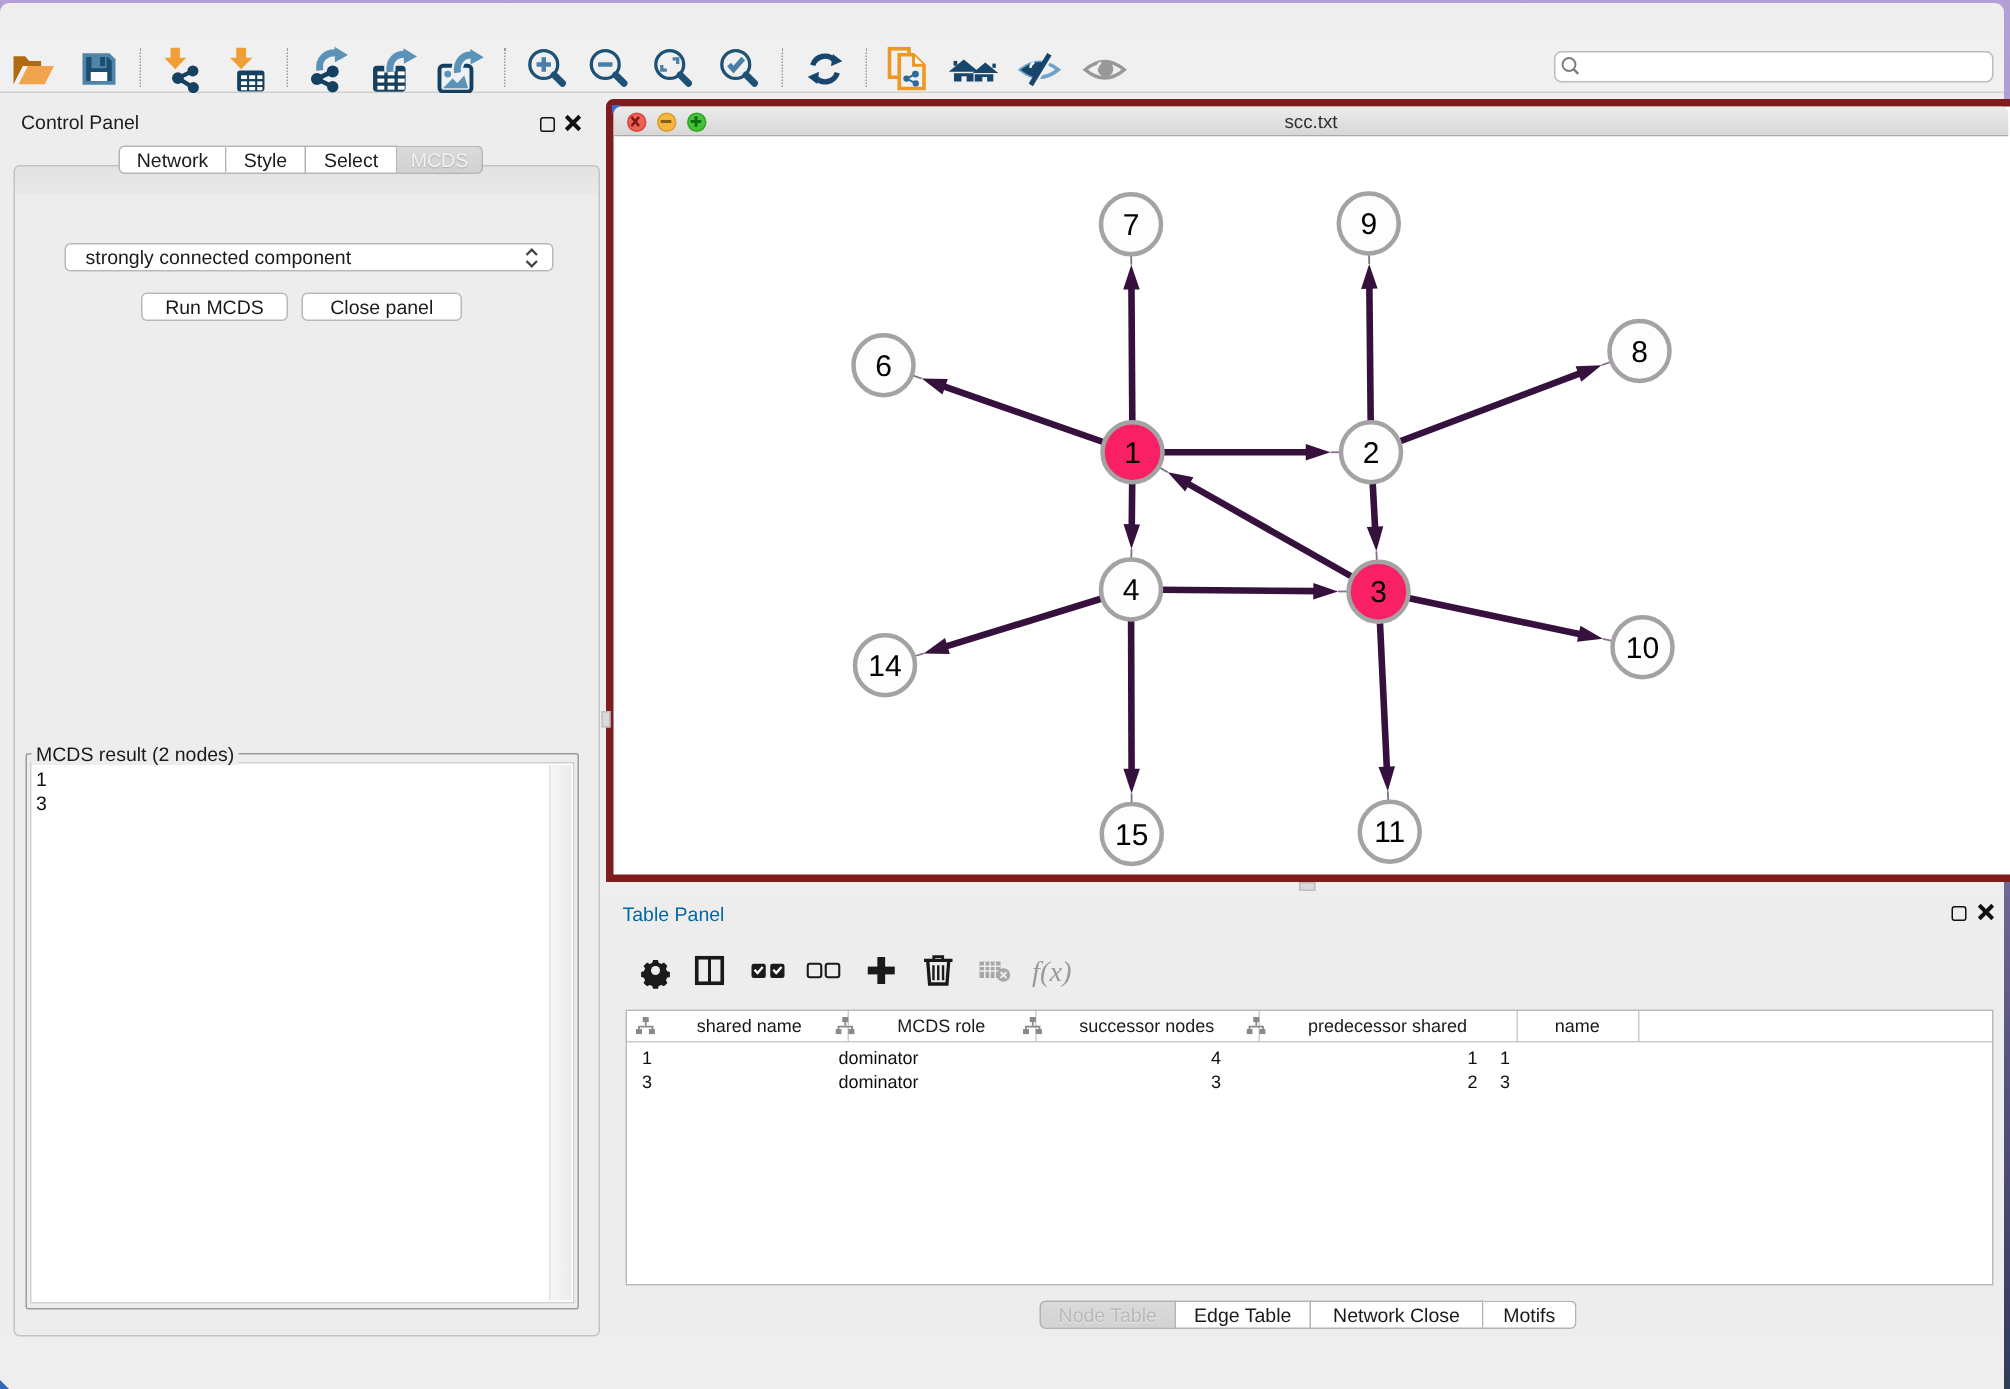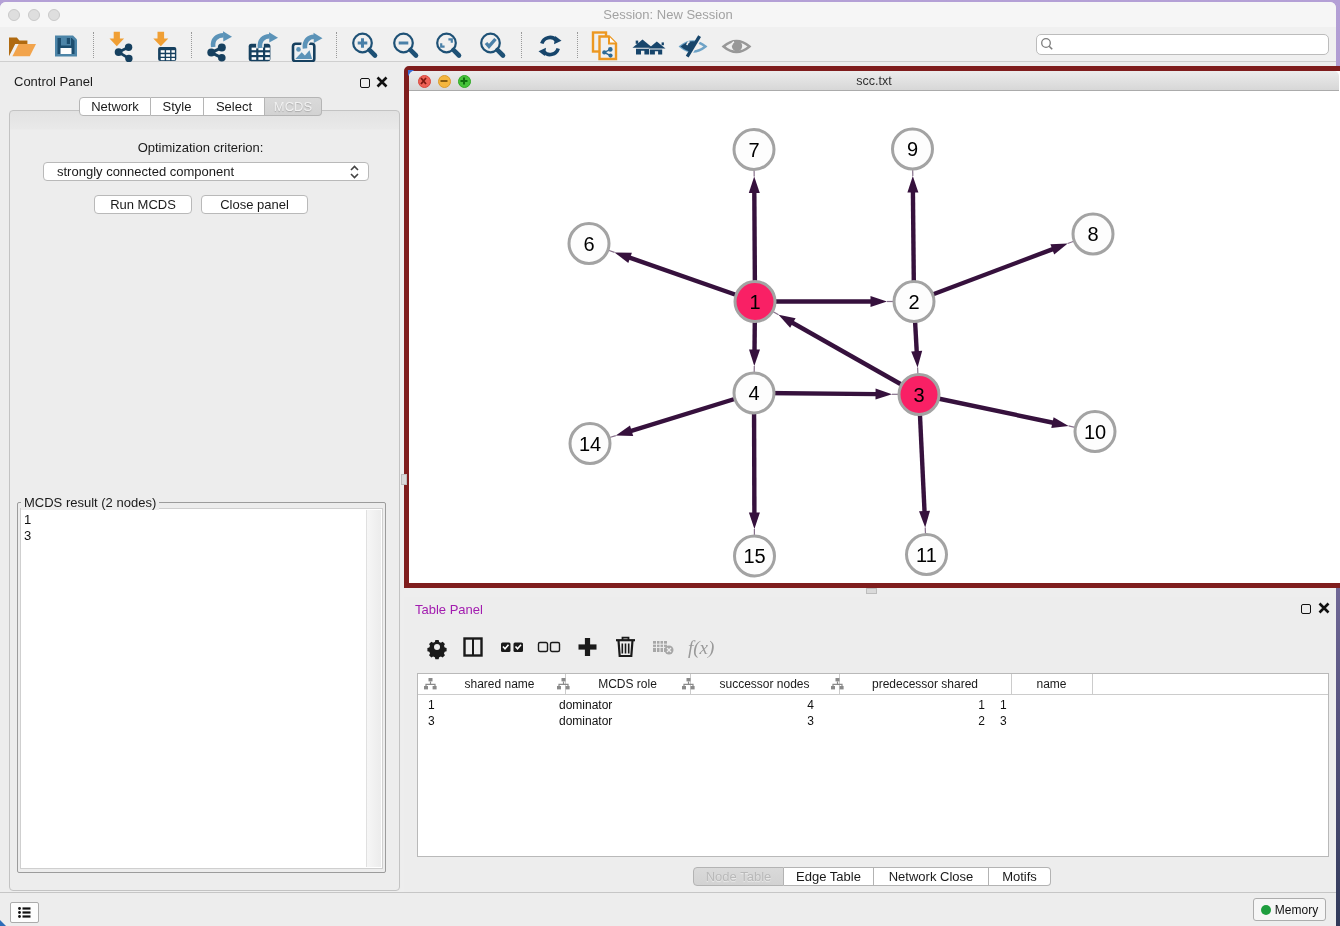--- a/index.html
+++ b/index.html
@@ -40,40 +40,34 @@
   #fs-inner{left:20px;top:446px;width:361px;height:359px;background:#fff;border:1px solid #cfcfcf;font-size:13px;color:#111;}
   #fs-scroll{right:1px;top:1px;width:14px;height:357px;background:linear-gradient(90deg,#f6f6f6,#ececec);border-left:1px solid #e0e0e0;}
   
   #netwin{left:404px;top:64px;width:1008px;height:522px;background:#fff;border:5px solid #7f1d1d;border-radius:5px 5px 0 0;box-sizing:border-box;}
   #nettitle{left:0;top:0;width:930px;height:19px;background:linear-gradient(180deg,#ececec,#d7d7d7);
             border-bottom:1px solid #ababab;border-radius:5px 5px 0 0;}
   .tl{width:11px;height:11px;border-radius:50%;top:4px;}
   #scctitle{width:100%;top:2.5px;text-align:center;font-size:12.5px;font-weight:500;color:#303030;}
   
   #tablepanel{left:404px;top:595px;width:929px;height:295px;background:#ededed;}
-  #tp-title{left:11px;top:5px;font-size:13px;color:#a21caf;}
+  #tp-title{left:11px;top:5px;font-size:13px;color:#0369a1;}
   #tbl{left:13px;top:76px;width:912px;height:184px;background:#fff;border:1px solid #b9b9b9;box-sizing:border-box;}
   .th{position:absolute;top:0;height:20px;border-right:1px solid #cccccc;font-size:12px;color:#1a1a1a;
       display:flex;align-items:center;justify-content:center;margin-left:16px;}
   .cell{position:absolute;font-size:12px;color:#111;}
   .btab{position:absolute;top:270px;height:19px;background:#fff;border:1px solid #b3b3b3;box-sizing:border-box;
         font-size:13px;color:#1a1a1a;display:flex;align-items:center;justify-content:center;}
   
   #statusbar{left:0;top:890px;width:1336px;height:34px;background:#ededed;border-top:1px solid #c6c6c6;}
 </style>
 </head>
 <body>
 <div id="win" class="abs">
 
-  <div id="titlebar" class="abs">
-    <div class="abs mac-grey" style="left:8px;"></div>
-    <div class="abs mac-grey" style="left:28px;"></div>
-    <div class="abs mac-grey" style="left:48px;"></div>
-    <div id="apptitle" class="abs">Session: New Session</div>
-  </div>
 
   <div id="toolbar" class="abs">
     <svg id="icons" class="abs" style="left:0;top:0;" width="1336" height="37" viewBox="0 0 1336 37">
 
       <g transform="translate(22,19)">
         <path d="M-13,10.2 L-13,-8.5 L-5.2,-8.5 L-2.6,-5.4 L5.4,-5.4 L5.4,-2 L-6.8,-2 Z" fill="#b06a10"></path>
         <path d="M-9.6,10.2 L-3.4,-2 L14,-2 L7.8,10.2 Z" fill="#f2a44c"></path>
       </g>
 
       <g transform="translate(66,19)">
@@ -236,21 +230,20 @@
     <svg class="abs" style="left:376px;top:14px;" width="12" height="12" viewBox="0 0 12 12">
         <path d="M1.5,1.5 L10.5,10.5 M10.5,1.5 L1.5,10.5" stroke="#111" stroke-width="2.6"></path>
       </svg>
     <div id="tabpane" class="abs"></div>
     <div class="abs tabrow" style="left:79px;">
       <div class="tab first" style="width:72px;">Network</div>
       <div class="tab" style="width:53px;">Style</div>
       <div class="tab" style="width:61px;">Select</div>
       <div class="tab sel last" style="width:57px;">MCDS</div>
     </div>
-    <div id="optlabel" class="abs">Optimization criterion:</div>
     <div id="dropdown" class="abs">strongly connected component
       <svg class="abs" style="right:8px;top:2px;" width="11" height="14" viewBox="0 0 11 14">
         <path d="M2 5 L5.5 1.5 L9 5" fill="none" stroke="#444" stroke-width="1.6"></path>
         <path d="M2 9 L5.5 12.5 L9 9" fill="none" stroke="#444" stroke-width="1.6"></path>
       </svg>
     </div>
     <div class="abs btn" style="left:94px;top:133px;width:96px;">Run MCDS</div>
     <div class="abs btn" style="left:201px;top:133px;width:105px;">Close panel</div>
     <div id="fs" class="abs"></div>
     <div id="fs-inner" class="abs">
@@ -462,29 +455,14 @@
       <div class="cell" style="left:256px;top:40px;width:140px;text-align:right;">3</div>
       <div class="cell" style="left:405px;top:40px;width:162px;text-align:right;">2</div>
       <div class="cell" style="left:582px;top:40px;">3</div>
     </div>
     <div class="btab" style="left:289px;width:91px;border-radius:4px 0 0 4px;background:linear-gradient(180deg,#dadada,#d2d2d2);color:#b9b9b9;text-shadow:0 1px 1px #eee;">Node Table</div>
     <div class="btab" style="left:380px;width:90px;border-left:none;">Edge Table</div>
     <div class="btab" style="left:470px;width:115px;border-left:none;">Network Close</div>
     <div class="btab" style="left:585px;width:62px;border-left:none;border-radius:0 4px 4px 0;">Motifs</div>
   </div>
 
-  <div id="statusbar" class="abs">
-    <div class="abs" style="left:10px;top:9px;width:27px;height:19px;background:#fdfdfd;border:1px solid #ababab;border-radius:2px;">
-      <svg width="27" height="19" viewBox="0 0 27 19">
-        <circle cx="8.5" cy="5.5" r="1.4" fill="#111"></circle>
-          <circle cx="8.5" cy="9.5" r="1.4" fill="#111"></circle>
-          <circle cx="8.5" cy="13.5" r="1.4" fill="#111"></circle>
-        <rect x="11.5" y="4.4" width="8" height="2.2" fill="#111"></rect>
-          <rect x="11.5" y="8.4" width="8" height="2.2" fill="#111"></rect>
-          <rect x="11.5" y="12.4" width="8" height="2.2" fill="#111"></rect>
-      </svg>
-    </div>
-    <div class="abs" style="left:1253px;top:5px;width:71px;height:21px;background:#f6f6f6;border:1px solid #adadad;border-radius:3px;
-         font-size:12px;color:#111;display:flex;align-items:center;justify-content:center;gap:4px;">
-      <span style="width:10px;height:10px;border-radius:50%;background:#1e9e3e;display:inline-block;"></span>Memory</div>
-  </div>
 </div>
 <div class="abs" style="left:0;top:920px;width:0;height:0;border-left:7px solid #2e6cb8;border-bottom:6px solid #2e6cb8;border-top:7px solid transparent;"></div>
 
 </body></html>

